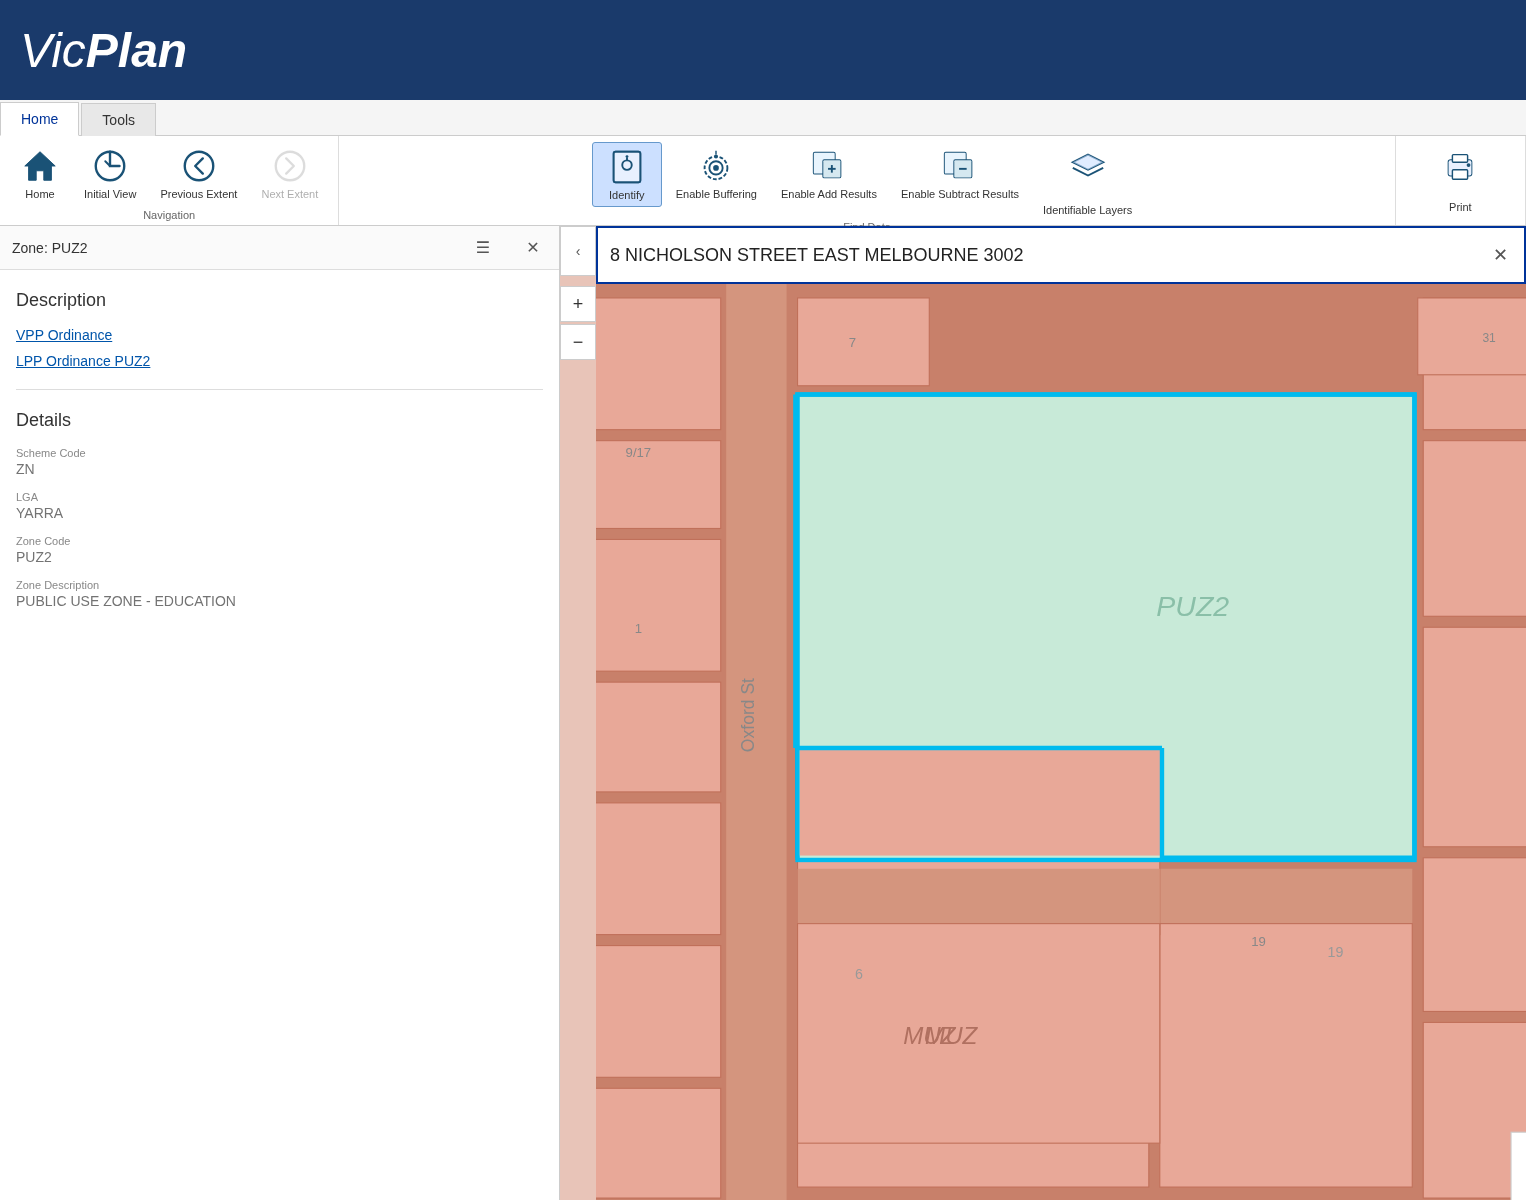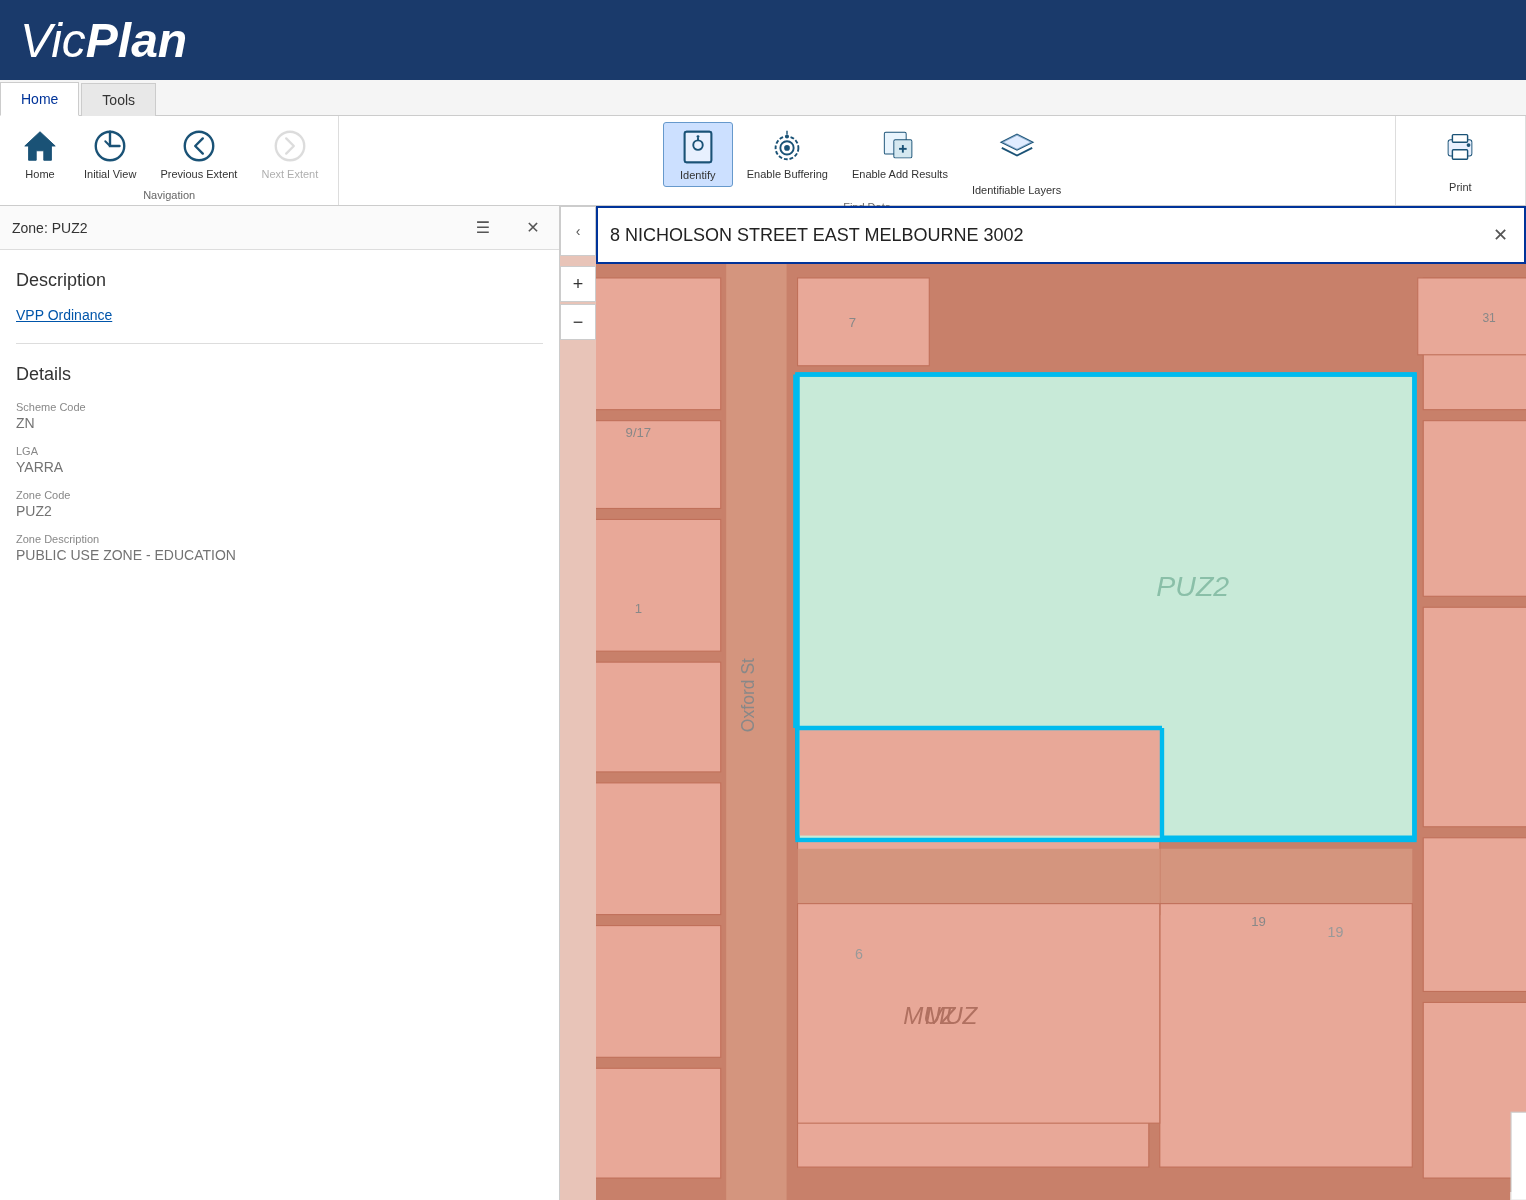--- a/index.html
+++ b/index.html
@@ -2,21 +2,21 @@
 <html><head>
   <meta charset="utf-8">
   <style>
     * { box-sizing: border-box; margin: 0; padding: 0; }
     body { font-family: 'Segoe UI', Arial, sans-serif; background: #f0f0f0; width: 1526px; min-height: 1200px; }
 
     
     .header {
       background: #1a3a6b;
       padding: 12px 20px;
-      height: 80px;
+      height: 100px;
       display: flex;
       align-items: center;
     }
     .header-title {
       font-size: 48px;
       font-weight: bold;
       color: white;
       font-style: italic;
       font-family: Arial, sans-serif;
     }
@@ -385,20 +385,32 @@
             <rect x="4" y="6" width="22" height="22" rx="1" fill="#e8f4fd"></rect>
             <rect x="14" y="14" width="18" height="18" rx="1" fill="none" stroke="#1a5276" stroke-width="2"></rect>
             <rect x="14" y="14" width="18" height="18" rx="1" fill="#d5e8f0"></rect>
             <line x1="23" y1="19" x2="23" y2="27" stroke="#1a5276" stroke-width="2"></line>
             <line x1="19" y1="23" x2="27" y2="23" stroke="#1a5276" stroke-width="2"></line>
           </svg>
         </div>
         <span class="ribbon-btn-label">Enable Add Results</span>
       </button>
 
+      <button class="ribbon-btn" style="min-width:90px;">
+        <div class="ribbon-icon">
+          <svg viewBox="0 0 40 40" class="icon">
+            <rect x="4" y="6" width="22" height="22" rx="1" fill="none" stroke="#1a5276" stroke-width="2"></rect>
+            <rect x="4" y="6" width="22" height="22" rx="1" fill="#e8f4fd"></rect>
+            <rect x="14" y="14" width="18" height="18" rx="1" fill="none" stroke="#1a5276" stroke-width="2"></rect>
+            <rect x="14" y="14" width="18" height="18" rx="1" fill="#d5e8f0"></rect>
+            <line x1="19" y1="23" x2="27" y2="23" stroke="#1a5276" stroke-width="2"></line>
+          </svg>
+        </div>
+        <span class="ribbon-btn-label">Enable Subtract Results</span>
+      </button>
 
       <button class="ribbon-btn" style="min-width:80px;gap:16px;">
         <div class="ribbon-icon">
           <svg viewBox="0 0 40 40" class="icon">
             <polygon points="20,8 36,16 20,24 4,16" fill="none" stroke="#1a5276" stroke-width="2"></polygon>
             <polyline points="4,22 20,30 36,22" fill="none" stroke="#1a5276" stroke-width="2"></polyline>
             <polygon points="20,8 36,16 20,24 4,16" fill="#cce0ff" opacity="0.6"></polygon>
           </svg>
         </div>
         <span class="ribbon-btn-label">Identifiable Layers</span>
@@ -430,20 +442,21 @@
 
   <div class="left-panel">
     <div class="panel-header">
       <span class="panel-title">Zone: PUZ2</span>
       <div class="panel-icon-btn">☰</div>
       <div class="panel-icon-btn">✕</div>
     </div>
     <div class="panel-content">
       <h2 class="section-heading">Description</h2>
       <a class="link-item">VPP Ordinance</a>
+      <a class="link-item">LPP Ordinance PUZ2</a>
       <hr class="section-divider">
       <h2 class="section-heading">Details</h2>
       <div class="detail-label">Scheme Code</div>
       <div class="detail-value">ZN</div>
       <div class="detail-label">LGA</div>
       <div class="detail-value">YARRA</div>
       <div class="detail-label">Zone Code</div>
       <div class="detail-value">PUZ2</div>
       <div class="detail-label">Zone Description</div>
       <div class="detail-value">PUBLIC USE ZONE - EDUCATION</div>

